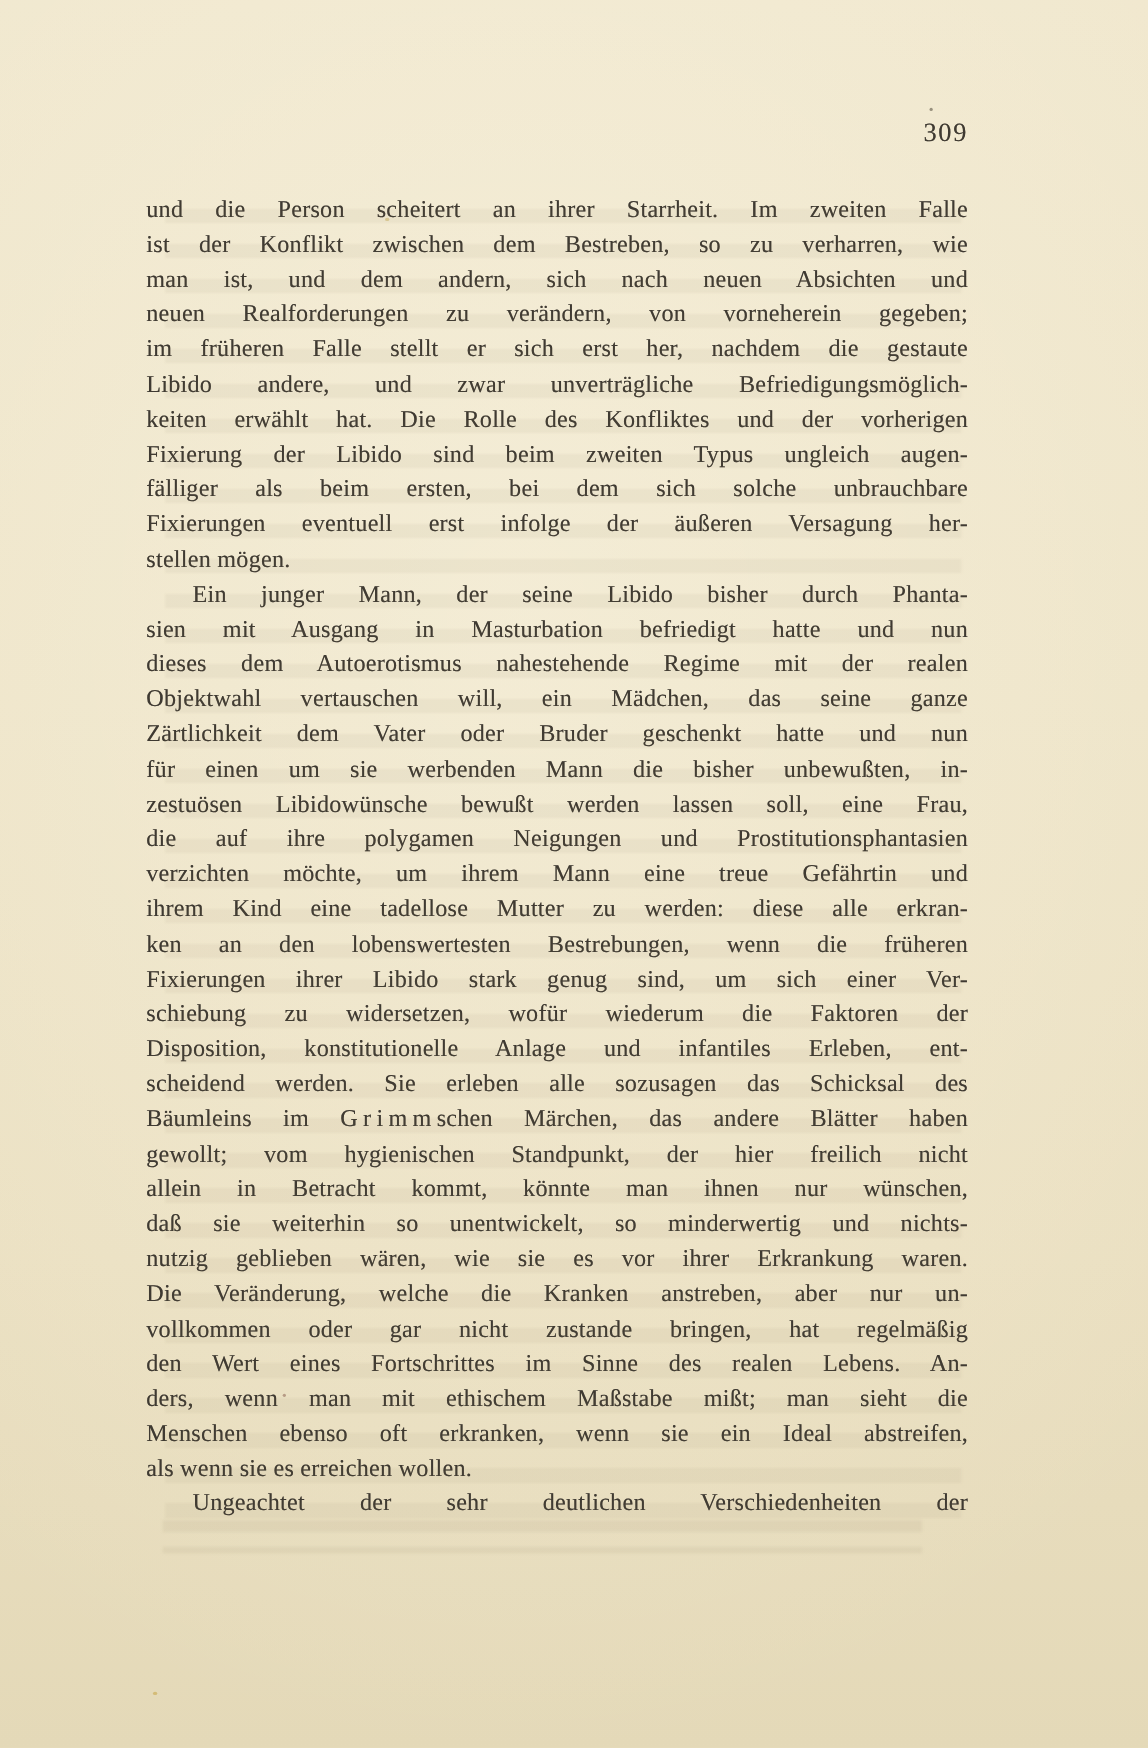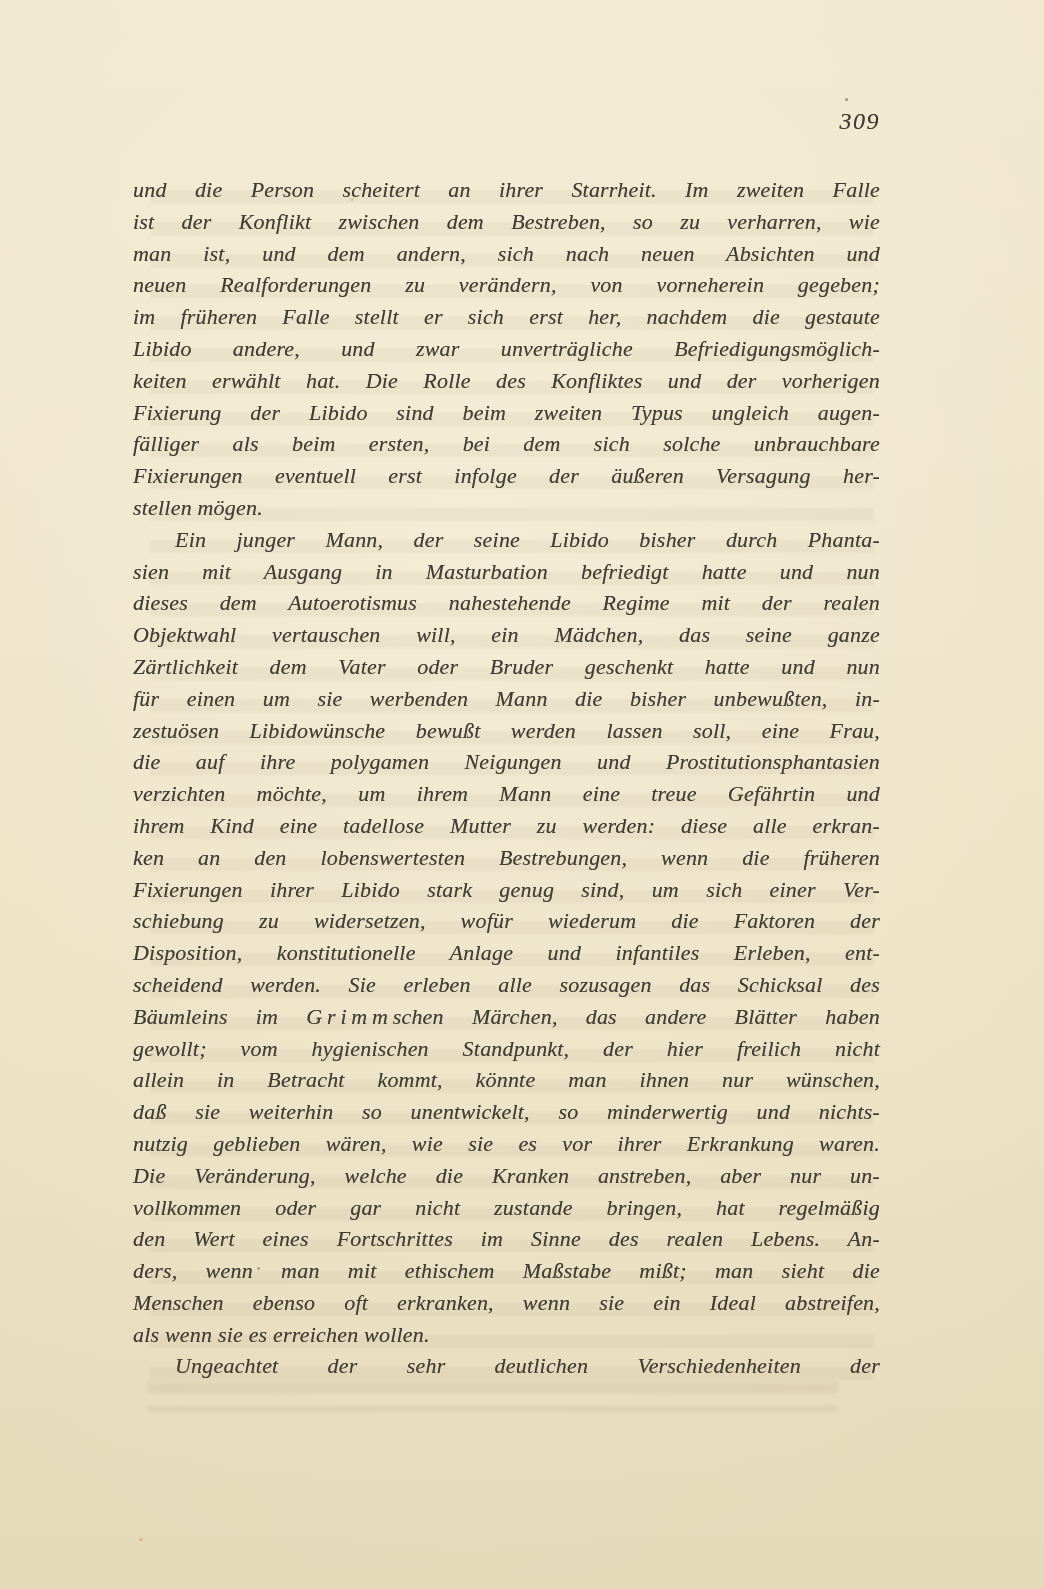--- a/index.html
+++ b/index.html
@@ -15,21 +15,20 @@
     background:var(--paper);
   }
   .page{
     position:relative;
     width:1044px;height:1589px;
     background:
       radial-gradient(ellipse 140% 110% at 45% 35%, rgba(255,252,240,0.35) 0%, rgba(255,252,240,0) 60%),
       linear-gradient(180deg, #f0e7cd 0%, #ede3c6 40%, #eadfc0 72%, #e4d9b8 100%);
     font-family:"Liberation Serif","DejaVu Serif",serif;
     color:var(--ink);
-    font-style:italic;
   }
   .pagenum-row{
     position:absolute;
     top:109px;left:133px;width:747px;
     text-align:right;
     font-size:24px;line-height:1;
     letter-spacing:1.5px;
     color:var(--ink);
     text-shadow:0 0 0.5px rgba(63,58,50,0.55);
   }

